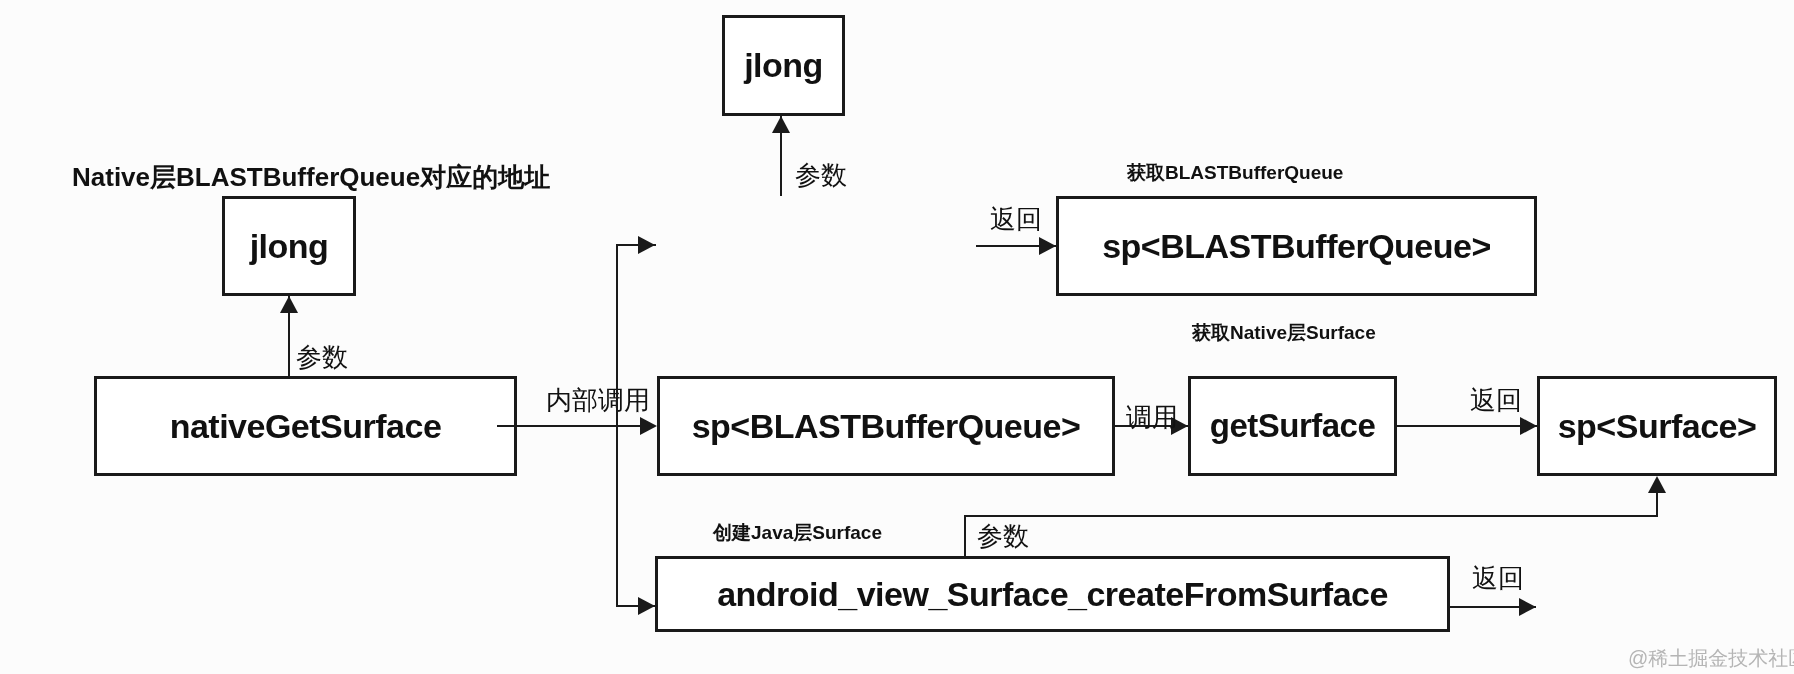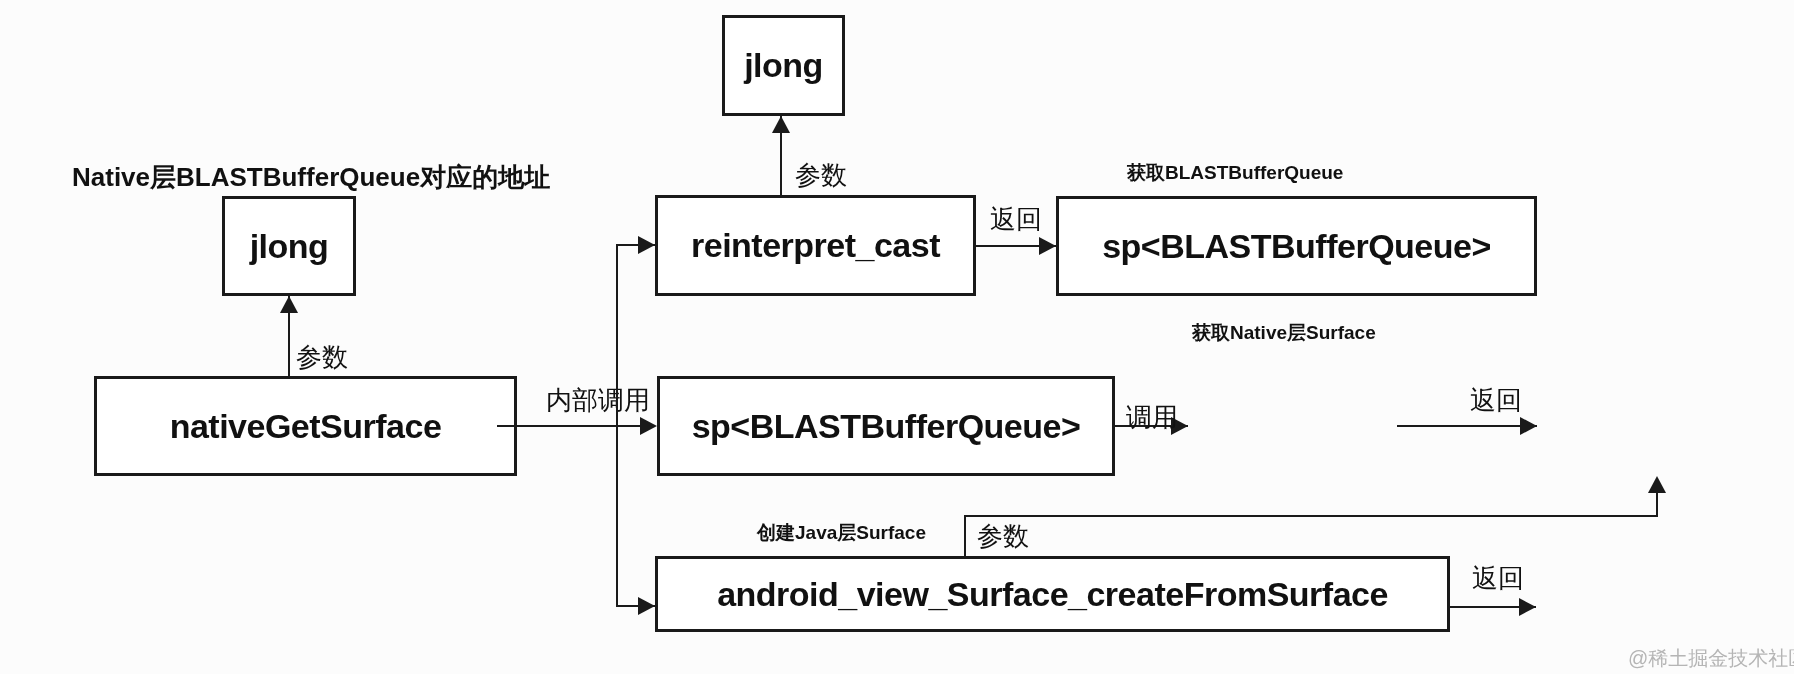--- a/index.html
+++ b/index.html
@@ -75,28 +75,29 @@
   }
 </style>
 </head>
 <body>
 
 <div id="canvas">
 
   <div class="note" style="left:72px;top:160px;font-size:26px;">Native层BLASTBufferQueue对应的地址</div>
   <div class="note" style="left:1127px;top:160px;">获取BLASTBufferQueue</div>
   <div class="note" style="left:1192px;top:320px;">获取Native层Surface</div>
-  <div class="note" style="left:713px;top:520px;margin-left:44px;">创建Java层Surface</div>
+  <div class="note" style="left:713px;top:520px;">创建Java层Surface</div>
 
   <div class="node" style="left:722px;top:15px;width:123px;height:101px;">jlong</div>
   <div class="node" style="left:222px;top:196px;width:134px;height:100px;">jlong</div>
   <div class="node" style="left:94px;top:376px;width:423px;height:100px;">nativeGetSurface</div>
-  <div class="node" style="left:655px;top:195px;width:321px;height:101px;">reinterpret_cast</div>
   <div class="node" style="left:1056px;top:196px;width:481px;height:100px;">sp&lt;BLASTBufferQueue&gt;</div>
   <div class="node" style="left:657px;top:376px;width:458px;height:100px;">sp&lt;BLASTBufferQueue&gt;</div>
+  <div class="node" style="left:1188px;top:376px;width:209px;height:100px;font-size:33px;">getSurface</div>
+  <div class="node" style="left:1537px;top:376px;width:240px;height:100px;">sp&lt;Surface&gt;</div>
   <div class="node" style="left:655px;top:556px;width:795px;height:76px;">android_view_Surface_createFromSurface</div>
 
   <div class="line" style="left:780px;top:116px;width:2px;height:80px;"></div>
   <div class="ah-up" style="left:772px;top:116px;"></div>
   <div class="elabel" style="left:795px;top:158px;">参数</div>
 
   <div class="line" style="left:288px;top:296px;width:2px;height:80px;"></div>
   <div class="ah-up" style="left:280px;top:296px;"></div>
   <div class="elabel" style="left:296px;top:340px;">参数</div>
 

